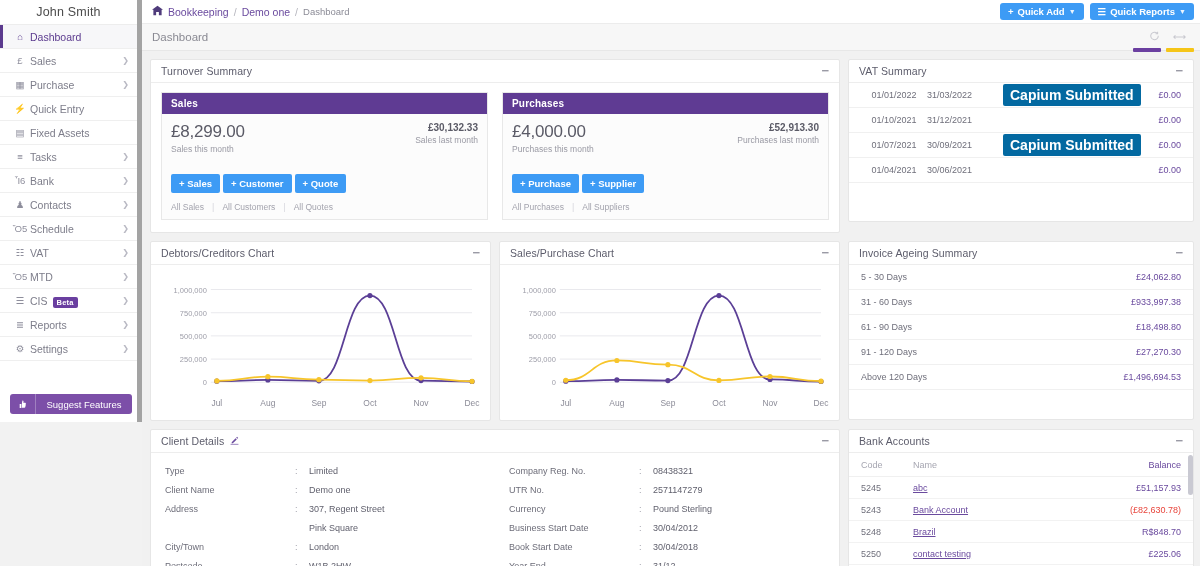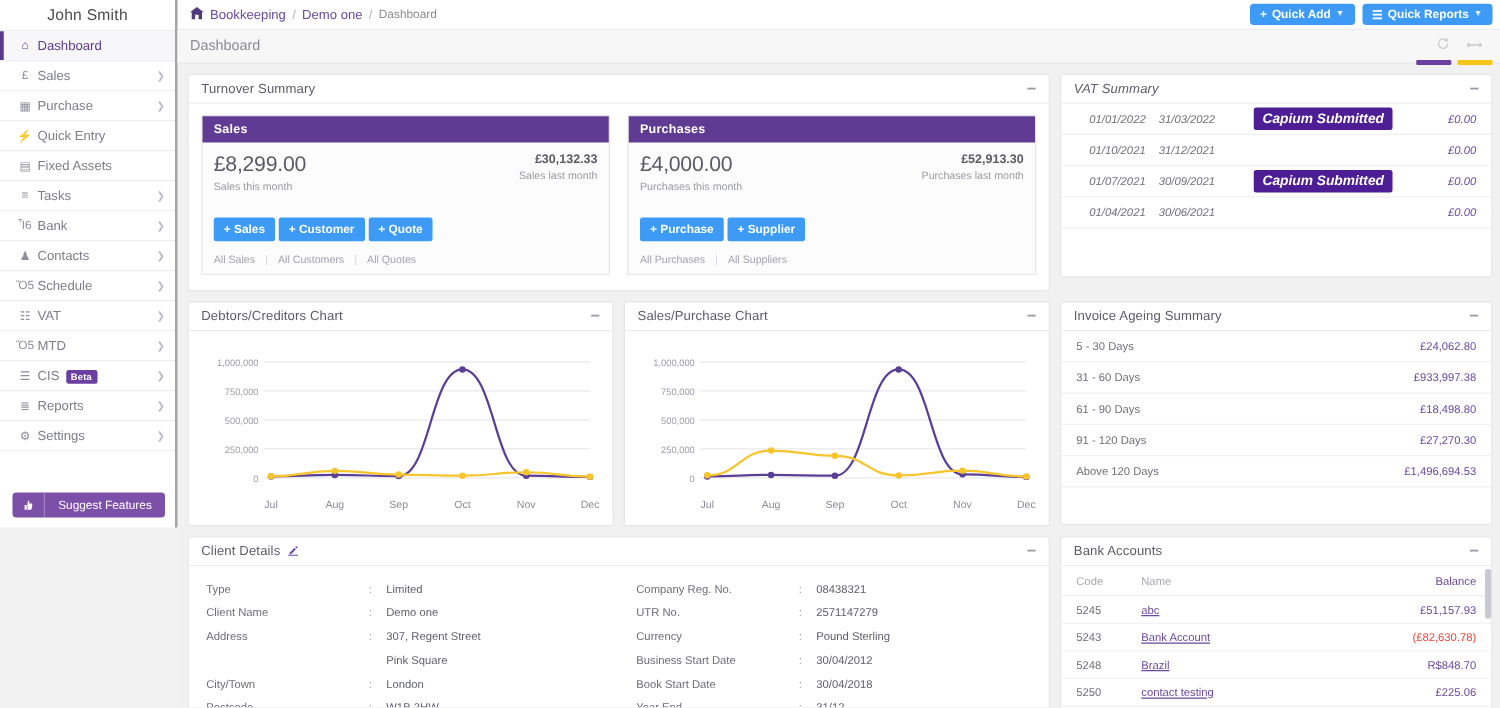--- a/index.html
+++ b/index.html
@@ -6,21 +6,21 @@
   html, body {
     width: 1200px; height: 566px;
     font-family: "Liberation Sans", sans-serif;
     background: #f2f2f2; overflow: hidden;
   }
   .app { display: flex; width: 1200px; height: 566px; }
 
   
   .sidebar {
     width: 142px; background: #fff; height: 422px;
-    border-right: 2px solid #a3a3a3; position: relative; flex: 0 0 142px;
+    border-right: 5px solid #a3a3a3; position: relative; flex: 0 0 142px;
   }
   .side-user {
     height: 24px; display: flex; align-items: center; justify-content: center;
     font-size: 12.5px; color: #4b4b4b; letter-spacing: .2px;
   }
   .side-nav { border-top: 1px solid #ededed; }
   .side-item {
     height: 24px; display: flex; align-items: center;
     padding: 0 8px 0 12px; font-size: 10.5px; color: #7d7d8a;
     border-bottom: 1px solid #efefef; position: relative; cursor: pointer;
@@ -120,21 +120,21 @@
   .tsep { color:#d7d7dd; margin:0 8px; font-size:9px; }
 
   
   .vat-row, .age-row {
     display:flex; align-items:center; height:25px; padding:0 12px;
     border-bottom:1px solid #f0f0f0; font-size:9px; color:#6f6f7b;
   }
   .vat-d1 { width:66px;text-align:center; }
   .vat-d2 { width:76px; }
   .vat-badge {
-    background:#4c1d95; color:#fff; font-size:11px; font-weight:bold;
+    background:#0369a1; color:#fff; font-size:14px; font-weight:bold;
     padding:3px 7px; border-radius:2px; white-space:nowrap;
   }
   .vat-amt { margin-left:auto; color:#6a4a9e; font-size:9px; }
   .age-label { font-size:9px; color:#6f6f7b; }
   .age-amt { margin-left:auto; color:#6a4a9e; font-size:9px; }
 
   
   .chart-body { height:155px; padding:6px 6px 0 4px; }
   .chart-svg { width:100%; height:100%; display:block; }
   .gl { stroke:#e9e9ed; stroke-width:1; }
@@ -363,21 +363,21 @@
                       <span class="tlink">All Suppliers</span>
                     </div>
                 </div>
               </div>
 
             </div>
           </div>
         </div>
 
         <div class="col-r">
-          <div class="card" style="height:163px;font-style:italic;">
+          <div class="card" style="height:163px;">
             <div class="card-head">
               <span class="card-title">VAT Summary</span>
               <span class="minus">−</span>
             </div>
             <div id="vat-rows">
                 <div class="vat-row">
                   <span class="vat-d1">01/01/2022</span>
                   <span class="vat-d2">31/03/2022</span>
                   <span class="vat-badge">Capium Submitted</span>
                   <span class="vat-amt">£0.00</span>

